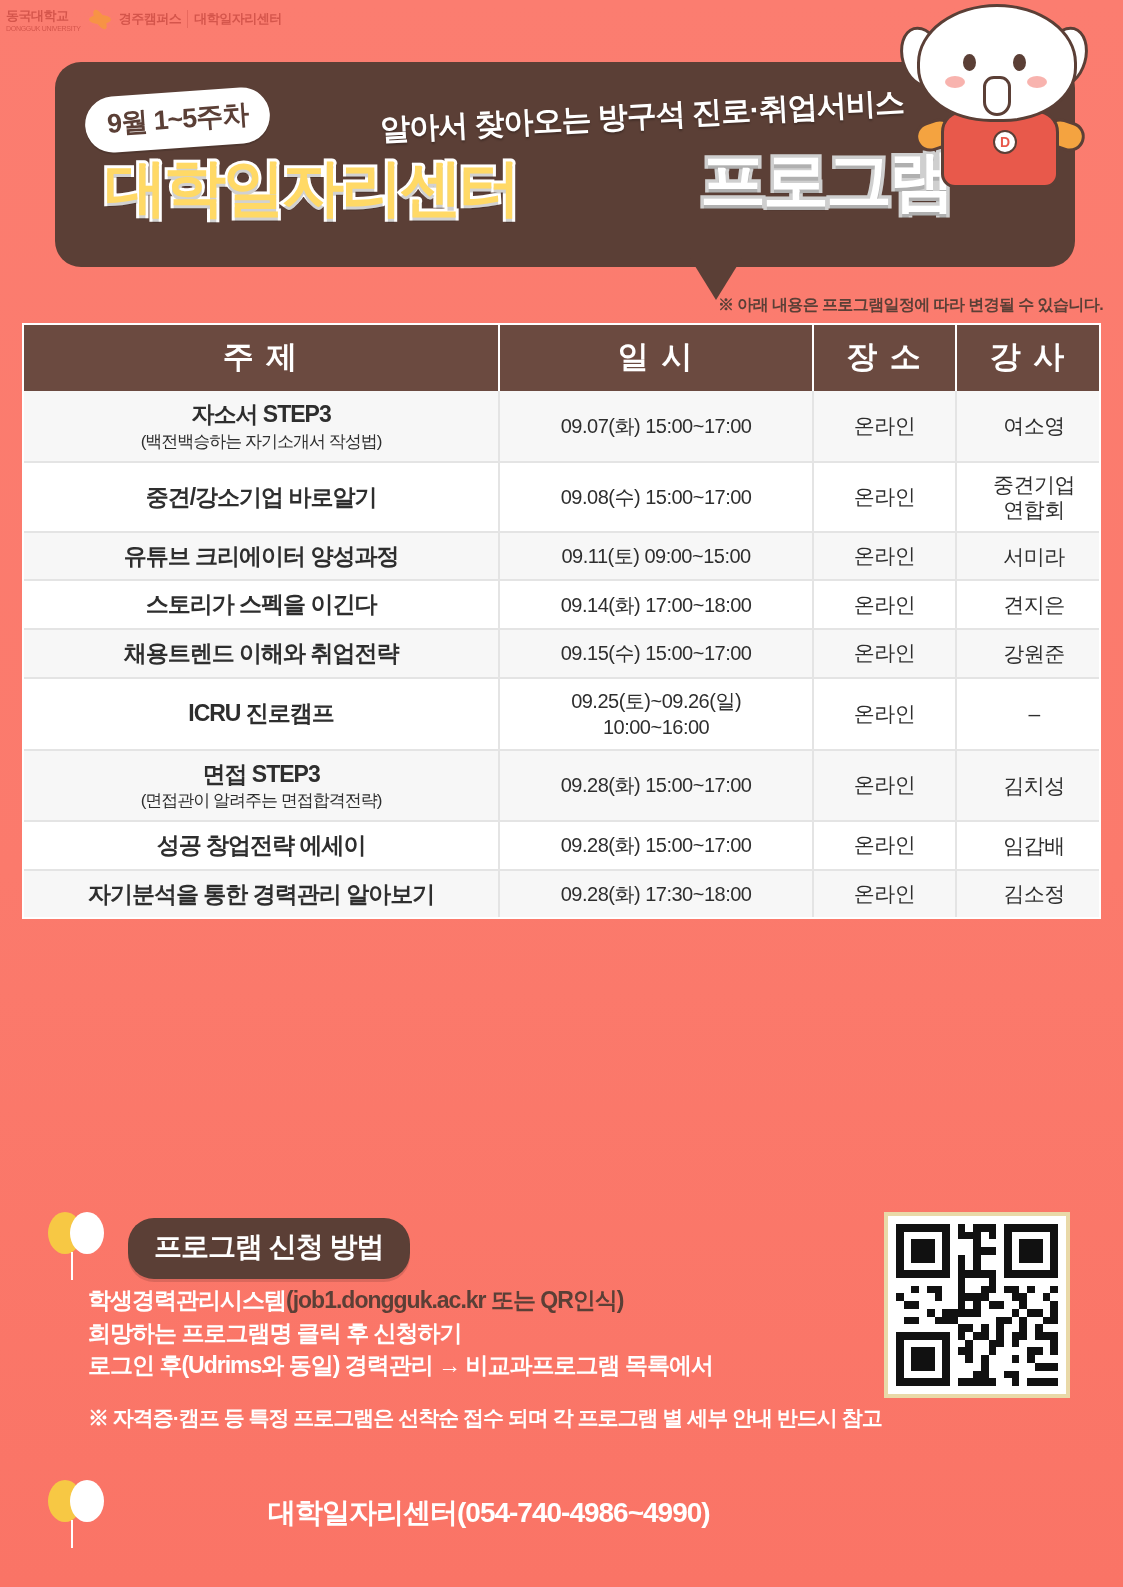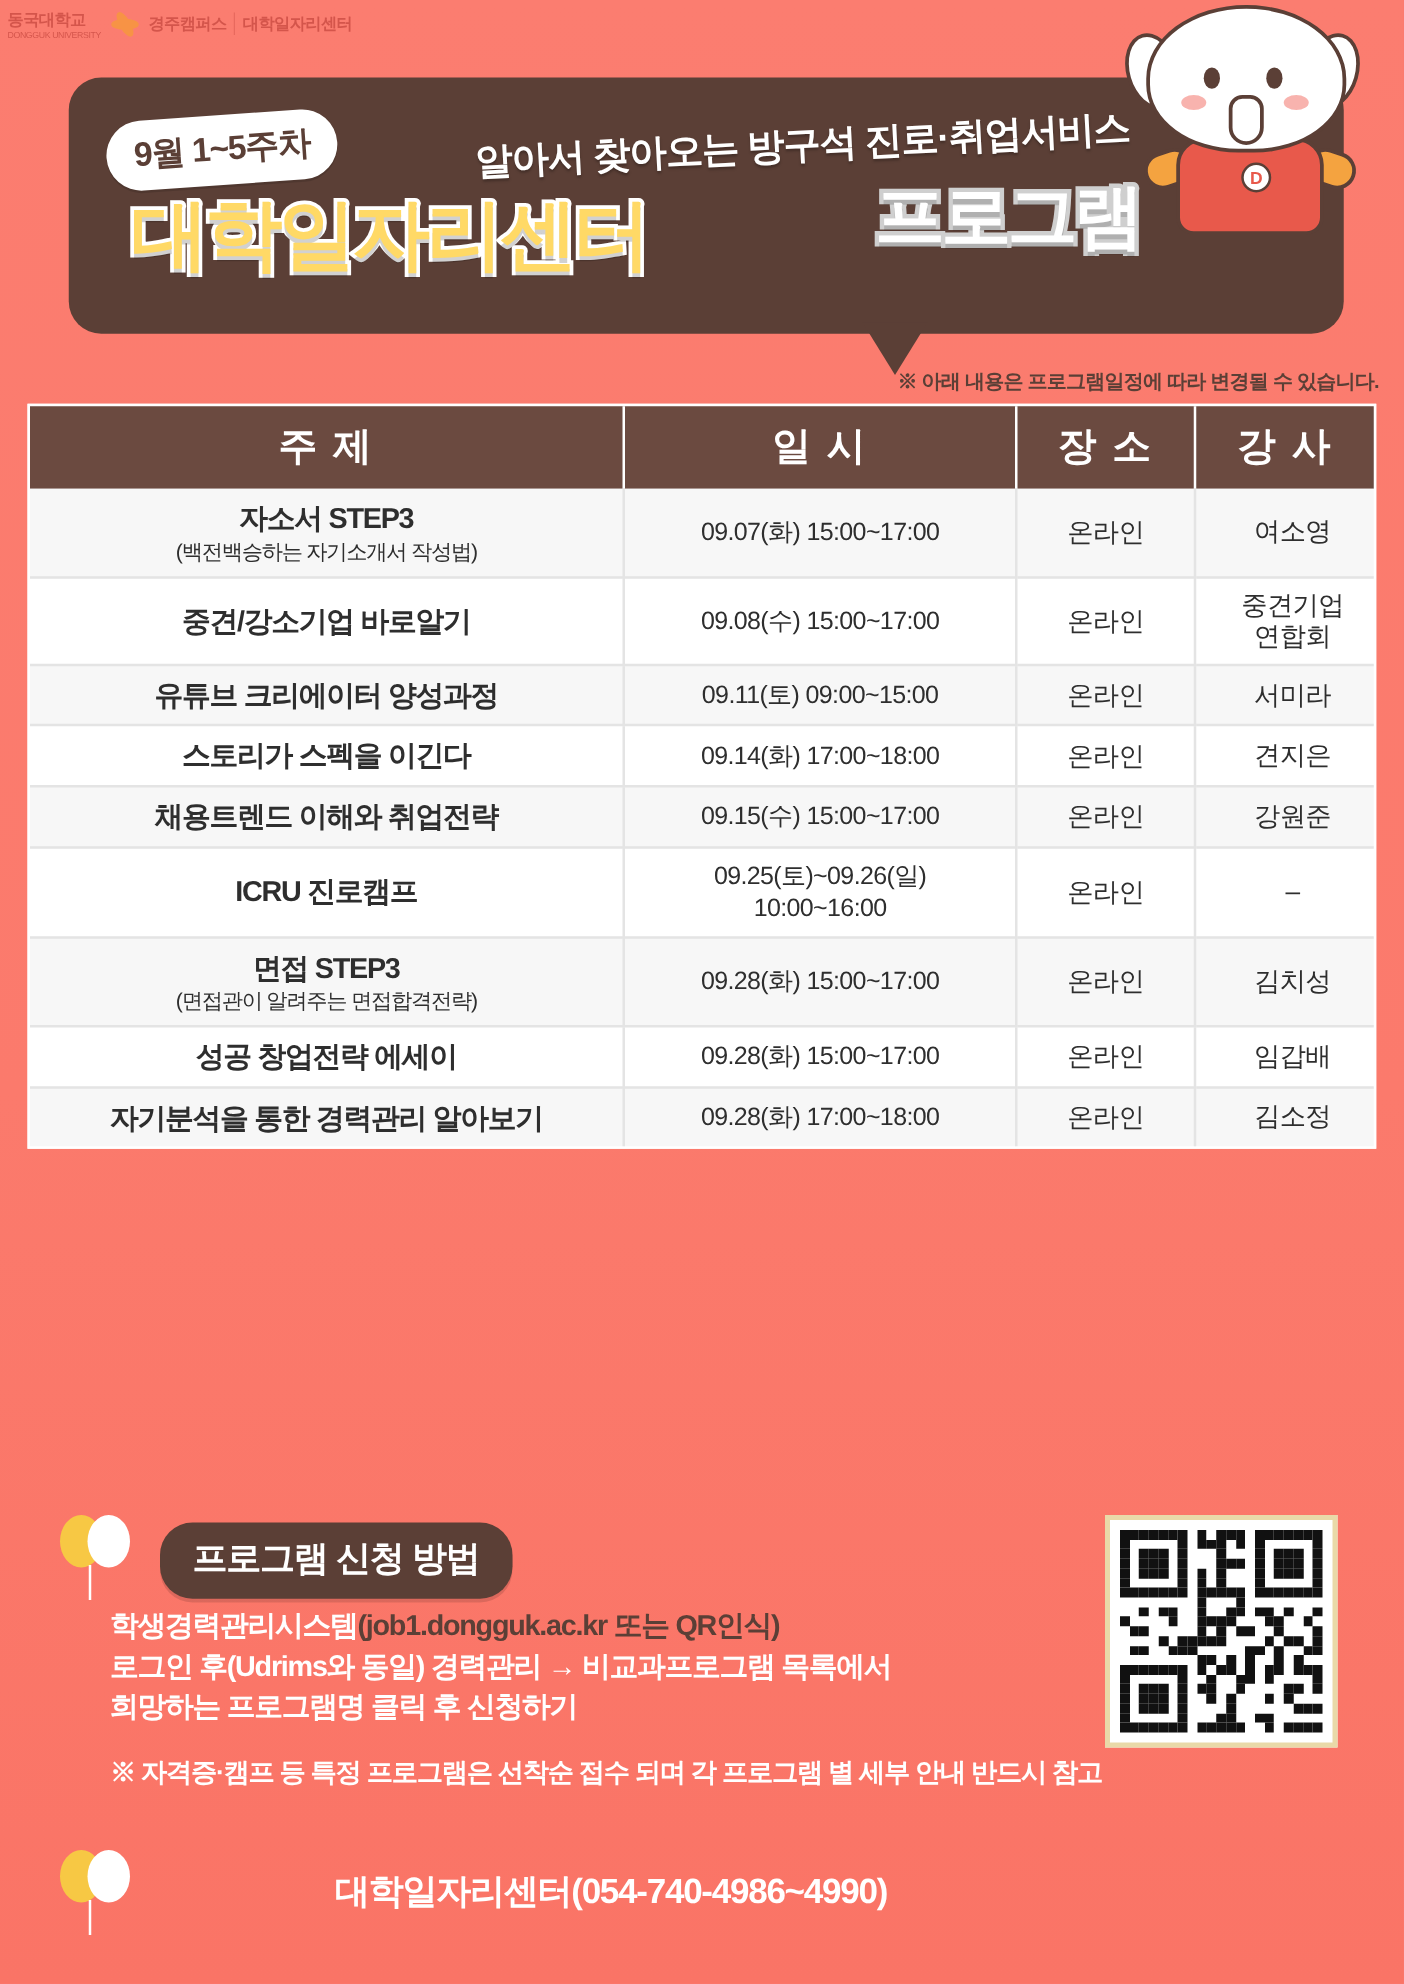--- a/index.html
+++ b/index.html
@@ -73,21 +73,21 @@
   .title-main {
     position: absolute; left: 105px; top: 146px;
     font-size: 62px; font-weight: bold; letter-spacing: -3px;
     color: #ffd966;
     -webkit-text-stroke: 6px #fff;
     paint-order: stroke fill;
     text-shadow: 0 4px 0 rgba(0,0,0,.18);
   }
   .title-sub {
     position: absolute; left: 700px; top: 136px;
-    font-size: 56px; font-weight: bold; letter-spacing: -3px;
+    font-size: 66px; font-weight: bold; letter-spacing: -3px;
     color: #fff;
     -webkit-text-stroke: 7px #cfcfcf;
     paint-order: stroke fill;
     text-shadow: 0 4px 0 rgba(0,0,0,.15);
   }
 
   
   .mascot { position: absolute; left: 905px; top: 2px; width: 210px; height: 185px; }
   .mascot .head {
     position: absolute; left: 12px; top: 2px; width: 160px; height: 118px;
@@ -352,41 +352,41 @@
             <span>성공 창업전략 에세이</span>
           </td>
           <td class="c-date">09.28(화) 15:00~17:00</td>
           <td class="c-place">온라인</td>
           <td class="c-lect">임갑배</td>
         </tr>
         <tr>
           <td class="c-subject">
             <span>자기분석을 통한 경력관리 알아보기</span>
           </td>
-          <td class="c-date">09.28(화) 17:00~18:00</td>
+          <td class="c-date">09.28(화) 17:30~18:00</td>
           <td class="c-place">온라인</td>
           <td class="c-lect">김소정</td>
         </tr>
       </tbody>
     </table>
   </div>
 
   <div class="balloon" style="left:48px; top:1212px;">
     <span class="b1"></span>
     <span class="b2"></span>
     <span class="string"></span>
   </div>
   <div class="pill apply-pill">프로그램 신청 방법</div>
 
   <div class="apply-lines">
     <div>
       <span>학생경력관리시스템</span><span class="hl">(job1.dongguk.ac.kr 또는 QR인식)</span>
     </div>
+    <div>희망하는 프로그램명 클릭 후 신청하기</div>
     <div>로그인 후(Udrims와 동일) 경력관리 → 비교과프로그램 목록에서</div>
-    <div>희망하는 프로그램명 클릭 후 신청하기</div>
   </div>
   <div class="apply-note">※ 자격증·캠프 등 특정 프로그램은 선착순 접수 되며 각 프로그램 별 세부 안내 반드시 참고</div>
 
   <div class="qr-box">
     <div class="qr-grid" id="qr">
         <i></i>
         <i></i>
         <i></i>
         <i></i>
         <i></i>

